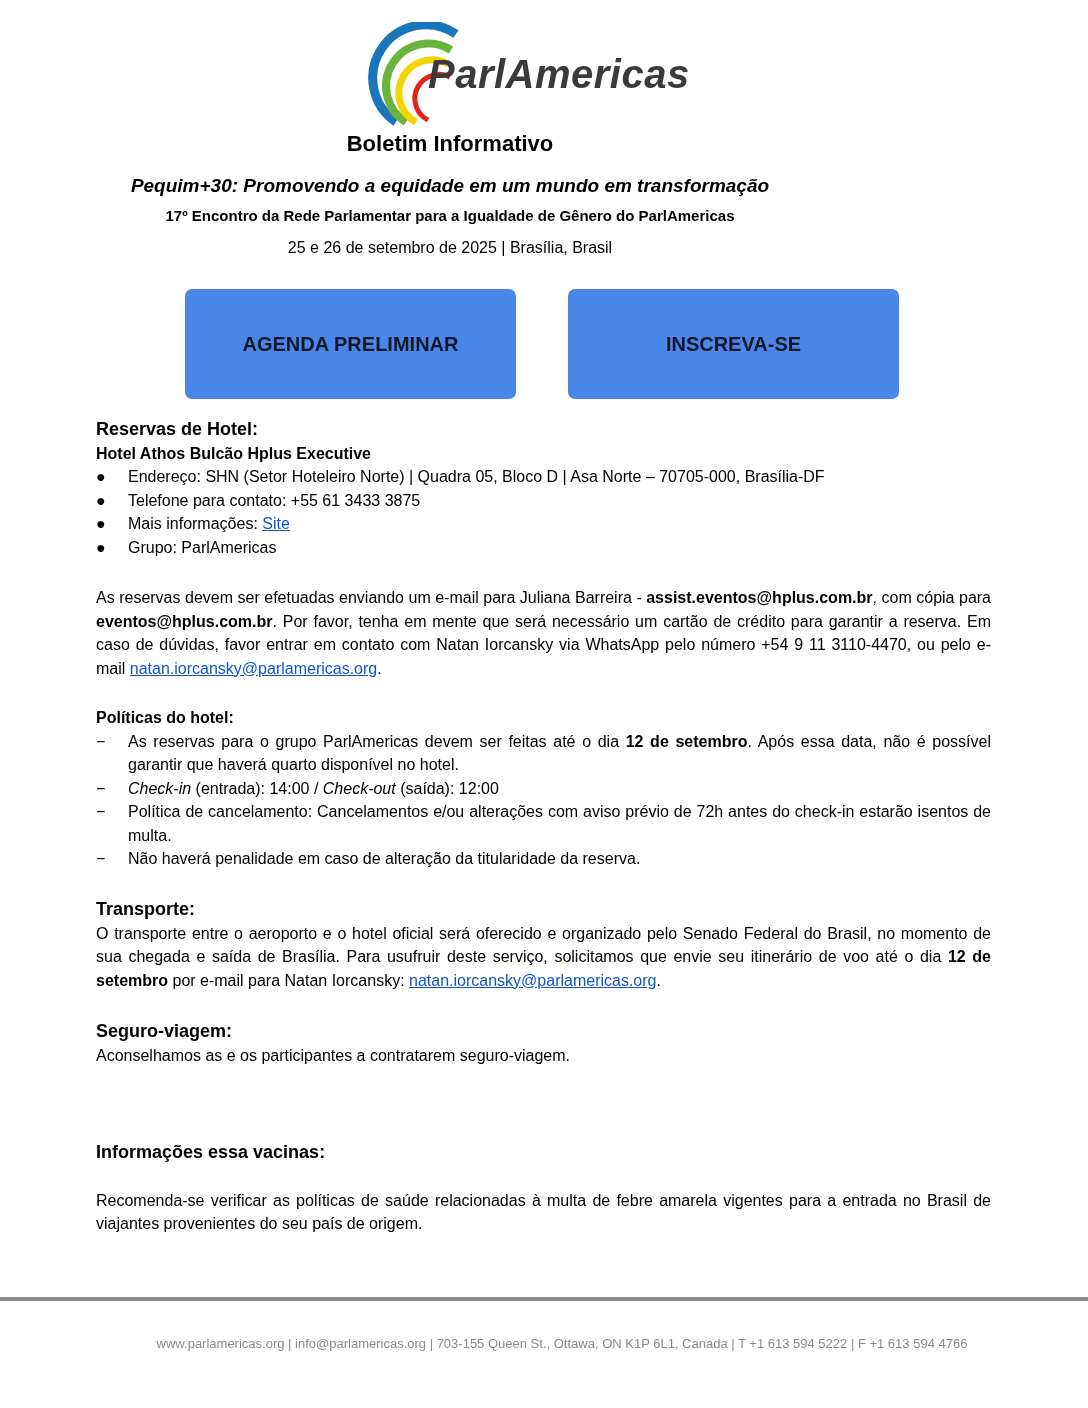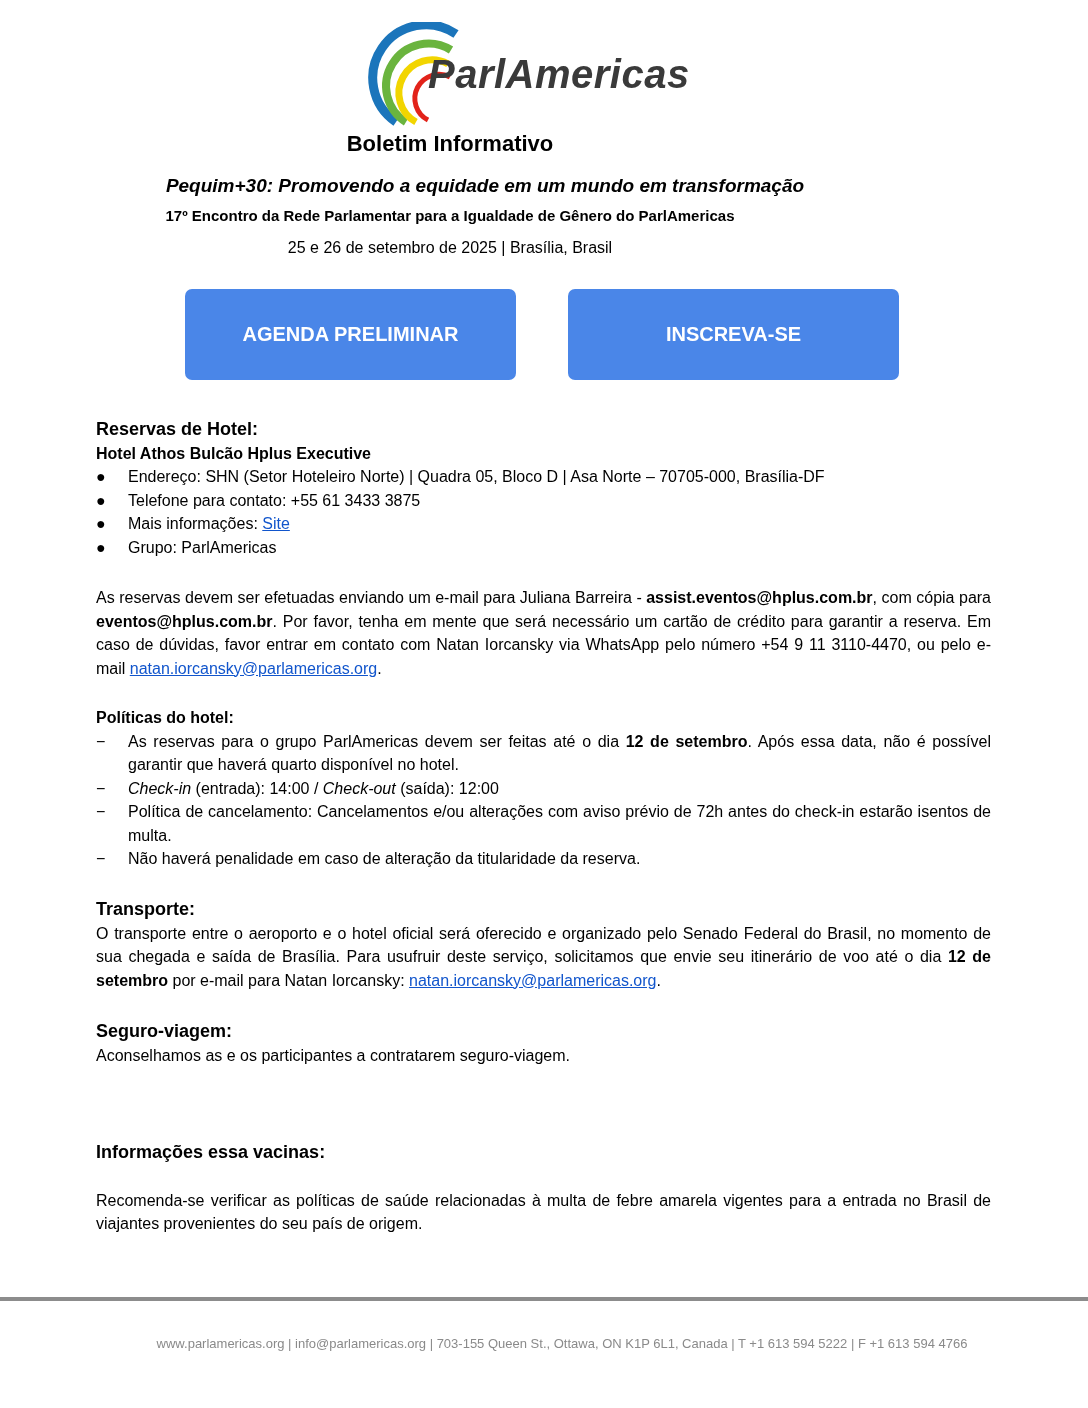--- a/index.html
+++ b/index.html
@@ -3,25 +3,25 @@
 <meta charset="utf-8">
 <style>
   html, body { margin: 0; padding: 0; background: #ffffff; }
   body { width: 1088px; height: 1408px; position: relative; overflow: hidden;
          font-family: "Liberation Sans", sans-serif; color: #000; }
   .logo { position: absolute; left: 356px; top: 22px; width: 370px; height: 105px; }
   .logo-text { position: absolute; left: 72px; top: 30px; font-family: "Liberation Sans", sans-serif;
                font-weight: bold; font-style: italic; font-size: 40px; color: #3a3a3a; letter-spacing: 0.5px; }
   .center { position: absolute; left: 0; width: 900px; text-align: center; }
   .title { top: 131px; font-size: 22px; font-weight: bold; }
-  .subtitle1 { top: 175px; font-size: 19px; font-weight: bold; font-style: italic; padding-left: 35px; }
+  .subtitle1 { top: 175px; font-size: 19px; font-weight: bold; font-style: italic; }
   .subtitle2 { top: 207px; font-size: 15px; font-weight: bold; }
   .dateline { top: 239px; font-size: 16px; }
-  .btn { position: absolute; top: 289px; width: 331px; height: 91px; background: #4a86e8;
-         border-radius: 7px; color: #ffffff; font-weight: bold; font-size: 20px;
+  .btn { position: absolute; top: 289px; width: 331px; height: 110px; background: #4a86e8;
+         border-radius: 7px; color: #0f172a; font-weight: bold; font-size: 20px;
          display: flex; align-items: center; justify-content: center; cursor: pointer; }
   .btn-agenda { left: 185px; }
   .btn-register { left: 568px; }
   .content { position: absolute; left: 96px; width: 895px; font-size: 16px; line-height: 23.5px; }
   .h-underline { font-weight: bold; font-size: 18px; }
   .bold { font-weight: bold; }
   .list { margin: 0; padding: 0; list-style: none; }
   .list li { position: relative; padding-left: 32px; }
   .list li .marker { position: absolute; left: 0; top: 0; width: 20px; }
   .justify { text-align: justify; }

